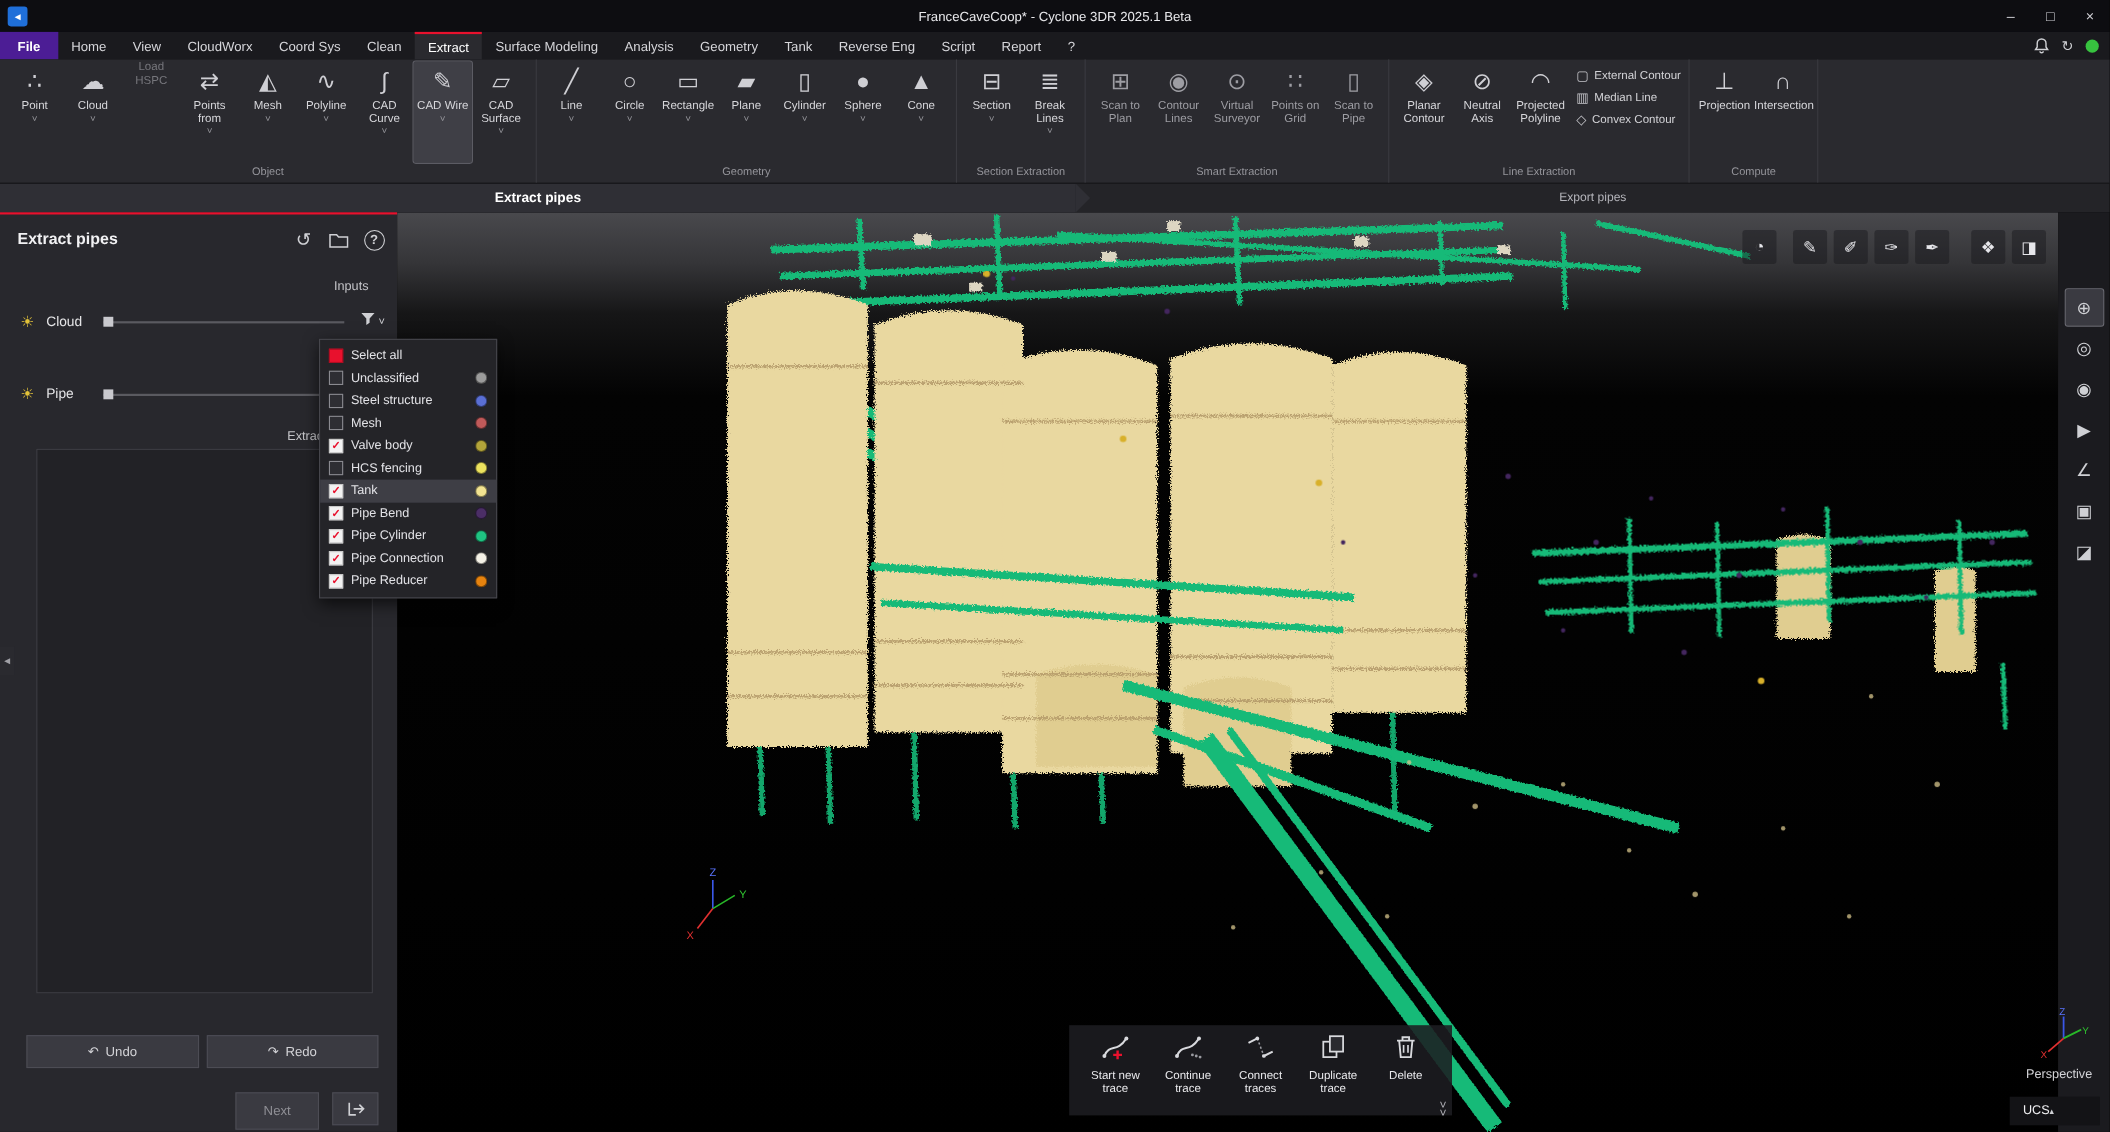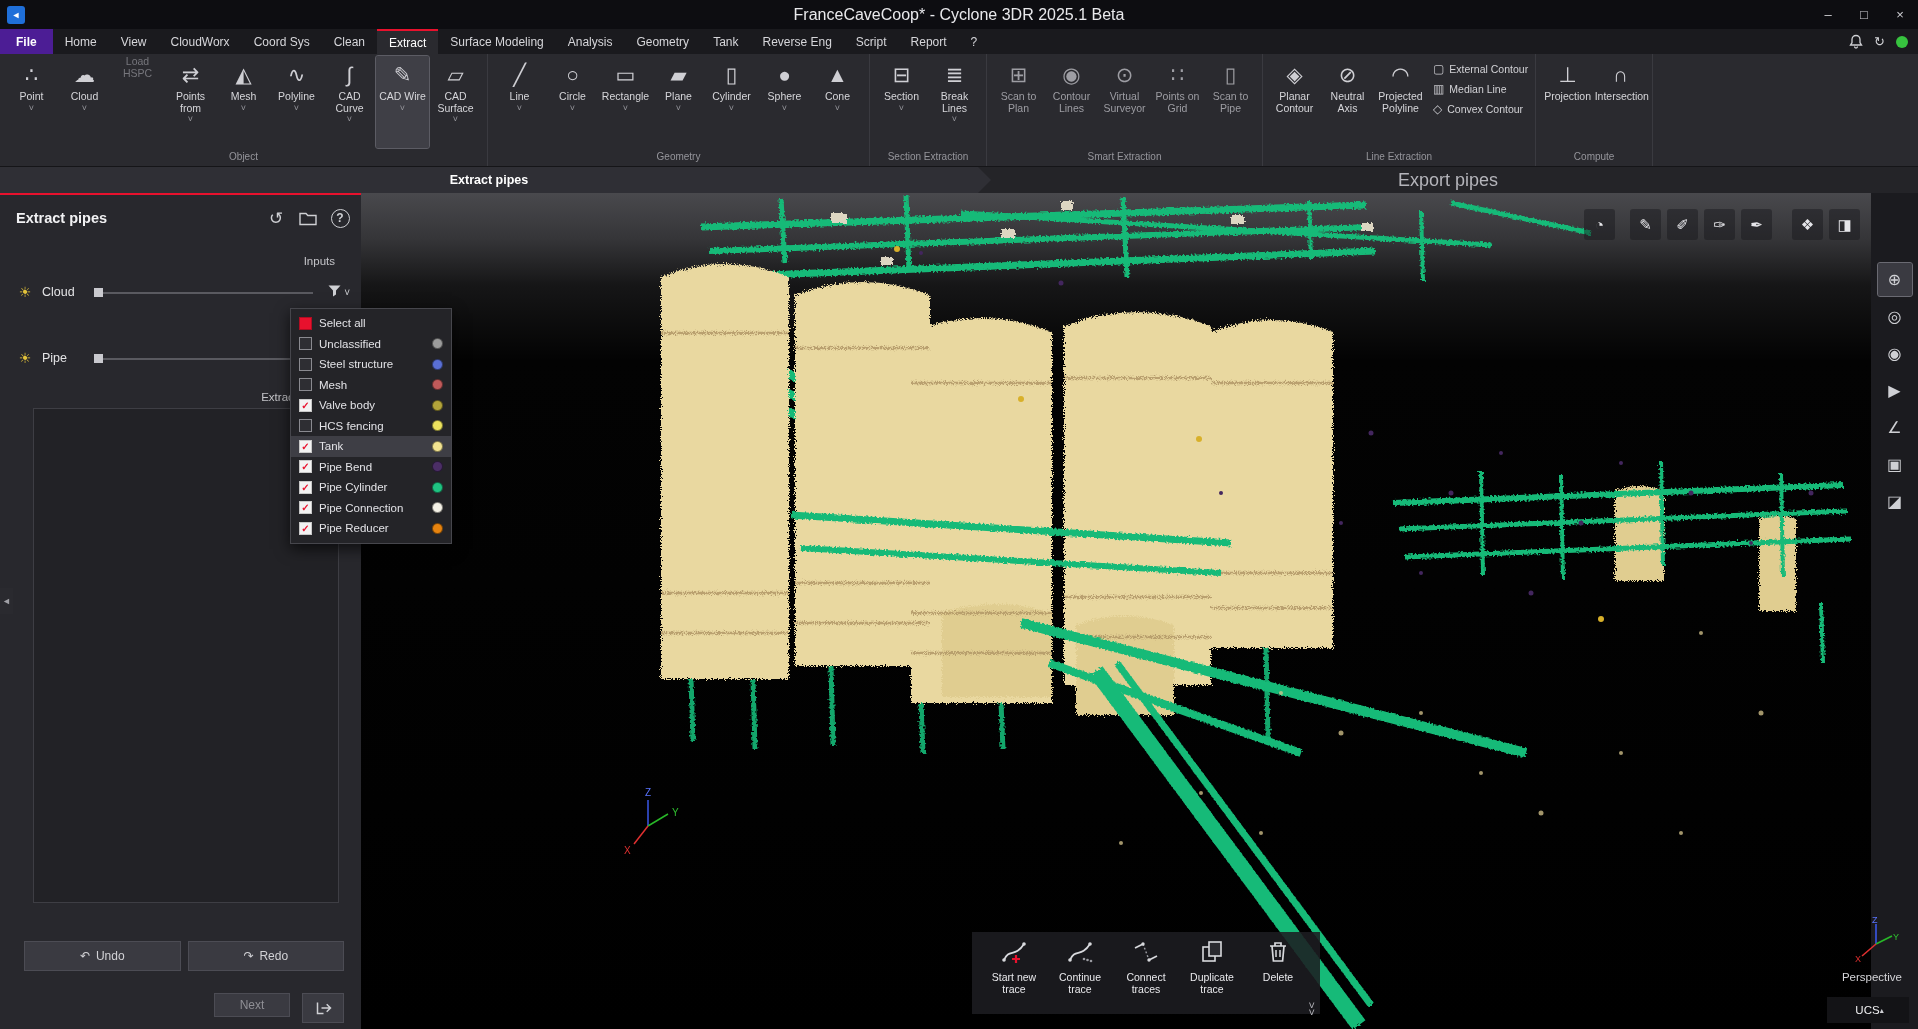--- a/index.html
+++ b/index.html
@@ -2,21 +2,21 @@
 <html style="--tank: #e9d8a0; --tank2: #e0cd90; --pipe: #18ba78;"><head>
 <meta charset="utf-8">
 <style>
   *{margin:0;padding:0;box-sizing:border-box}
   html,body{width:1918px;height:1029px;background:#000;font-family:"Liberation Sans",sans-serif;overflow:hidden}
   .app{position:relative;width:1918px;height:1029px;background:#0b0b0d;color:#ddd;user-select:none}
 
   
   .titlebar{position:absolute;top:0;left:0;right:0;height:29px;background:#0d0d11;display:flex;align-items:center;z-index:40}
   .app-logo{width:18px;height:18px;margin-left:7px;background:#1f6fd9;border-radius:3px;color:#fff;font-size:9px;display:flex;align-items:center;justify-content:center;z-index:2}
-  .title-text{position:absolute;left:0;right:0;text-align:center;font-size:16px;color:#e9e9ec}
+  .title-text{position:absolute;left:0;right:0;text-align:center;font-size:12px;color:#e9e9ec}
   .win-controls{margin-left:auto;display:flex;z-index:2}
   .win-btn{width:36px;height:29px;display:flex;align-items:center;justify-content:center;font-size:13px;color:#cfcfd4}
 
   
   .menubar{position:absolute;top:29px;left:0;right:0;height:25px;background:#1a1a1e;display:flex;align-items:stretch;font-size:12px;z-index:40}
   .menu-tab{padding:0 12px;display:flex;align-items:center;color:#d6d6da;cursor:default}
   .menu-tab.file{background:#4c1d95;color:#fff;font-weight:bold;padding:0 16px}
   .menu-tab.active{background:#2a2a2f;border-top:2px solid #e8112d;color:#fff}
   .menu-status{margin-left:auto;display:flex;align-items:center;gap:11px;padding-right:10px}
   .status-ico{color:#cfd0d4;font-size:13px;display:flex;align-items:center}
@@ -36,21 +36,21 @@
   .rbtn.disabled .rlabel{color:#76767c}
   .rbtn.dim .ric,.rbtn.dim .rlabel{color:#9d9da3}
   .rstack{display:flex;flex-direction:column;justify-content:flex-start;padding:6px 2px 0 6px;gap:6px}
   .rstack-item{display:flex;align-items:center;gap:5px;font-size:10.5px;color:#d2d2d6;white-space:nowrap}
   .rstack-item .sic{font-size:12px;color:#c3c3c8}
 
   
   .viewtabs{position:absolute;top:167px;left:0;right:0;height:26px;background:#242428;display:flex;z-index:10}
   .vtab-active{width:978px;background:#2f2f35;color:#fff;font-weight:bold;display:flex;align-items:center;justify-content:center;font-size:12.5px;position:relative}
   .vtab-active::after{content:"";position:absolute;right:-13px;top:0;border-top:13px solid transparent;border-bottom:13px solid transparent;border-left:13px solid #2f2f35;z-index:2}
-  .vtab-inactive{flex:1;display:flex;align-items:center;justify-content:center;color:#b4b4ba;font-size:18px}
+  .vtab-inactive{flex:1;display:flex;align-items:center;justify-content:center;color:#b4b4ba;font-size:11px}
 
   
   .scene{position:absolute;left:361px;top:193px;width:1510px;height:836px;z-index:1;cursor:crosshair}
   .scene svg{display:block}
   .bg{fill:url(#sky)}
   .pipe{stroke:var(--pipe)}
   .tank{fill:var(--tank)}
   .tank2{fill:var(--tank2)}
   .rib path{stroke:#b19867;stroke-width:2.4;fill:none;opacity:.85}
   .fitting rect{fill:#ddd6c2}
@@ -84,21 +84,21 @@
   .slider{flex:1;position:relative;height:11px}
   .slider-track{position:absolute;top:5px;left:0;right:0;height:2px;background:#5a5a60}
   .slider-thumb{position:absolute;top:1px;left:0;width:9px;height:9px;background:#c9c9ce}
   .filter-btn{display:flex;align-items:center;gap:3px;padding:2px 3px;margin-left:4px}
   .filter-caret{font-size:10px;color:#cfd0d4}
   .section-label{position:absolute;top:196px;right:64px;font-size:11.5px;color:#c4c4c8}
   .work-area{position:absolute;left:33px;right:22px;top:213px;bottom:126px;background:#222226;border:1px solid #3e3e44}
   .undo-row{position:absolute;left:24px;right:17px;top:746px;height:30px;display:flex;gap:7px}
   .undo-row .pbtn{flex:1}
   .pbtn{background:#3a3a41;border:1px solid #4c4c54;color:#d2d2d6;font-size:12px;display:flex;align-items:center;justify-content:center;gap:6px}
-  .next-btn{position:absolute;left:214px;top:798px;width:76px;height:24px;color:#8f8f95}
+  .next-btn{position:absolute;left:214px;top:798px;width:76px;height:34px;color:#8f8f95}
   .forward-btn{position:absolute;left:302px;top:798px;width:42px;height:30px}
   .collapse-arrow{position:absolute;left:0;top:588px;width:13px;height:26px;background:#2a2a2f;color:#a0a0a6;font-size:9px;display:flex;align-items:center;justify-content:center;z-index:16}
 
   
   .dropdown{position:absolute;left:290px;top:308px;width:162px;background:#242428;border:1px solid #46464c;box-shadow:0 5px 14px rgba(0,0,0,.65);z-index:30;padding:4px 0}
   .dd-item{display:flex;align-items:center;gap:7px;height:20.5px;padding:0 8px;font-size:11.5px;color:#e2e2e6}
   .dd-item.hl{background:#3e3e45}
   .cb{width:13px;height:13px;border:1px solid #8a8a90;background:#2e2e33;display:flex;align-items:center;justify-content:center;font-size:10px;flex:none}
   .cb.checked{background:#f2f2f2;border-color:#c8c8c8;color:#e8112d;font-weight:bold}
   .cb.all{background:#e8112d;border-color:#b00d22}
@@ -106,21 +106,21 @@
   .swatch{width:11px;height:11px;border-radius:50%;border:1px solid rgba(0,0,0,.45);flex:none}
 
   
   .trace-toolbar{position:absolute;left:972px;top:932px;width:348px;height:82px;background:rgba(28,28,33,.88);z-index:20;display:flex;padding:7px 10px 4px;gap:2px}
   .trace-btn{width:64px;display:flex;flex-direction:column;align-items:center;gap:2px}
   .trace-btn .tlabel{font-size:10.5px;line-height:12px;text-align:center;color:#e9e9ec}
   .trace-collapse{position:absolute;right:5px;bottom:-2px;color:#b2b2b8;font-size:11px;line-height:7px;text-align:center}
 
   
   .perspective-label{position:absolute;right:16px;top:971px;font-size:11.5px;color:#d4d4d8;z-index:14}
-  .ucs-bar{position:absolute;right:9px;top:997px;width:82px;height:26px;background:#131316;display:flex;align-items:center;justify-content:center;padding:0 9px 0 12px;z-index:16;font-size:11.5px;color:#f0f0f2}
+  .ucs-bar{position:absolute;right:9px;top:997px;width:82px;height:26px;background:#131316;display:flex;align-items:center;justify-content:flex-start;padding:0 9px 0 12px;z-index:16;font-size:11.5px;color:#f0f0f2}
   .ucs-caret{font-size:8px;color:#cfd0d4}
   .ui-triad{position:absolute;right:18px;top:916px;z-index:14}
 </style>
 </head>
 <body>
 
 <div class="app">
 
   <div class="titlebar">
     <div class="app-logo">◄</div>

